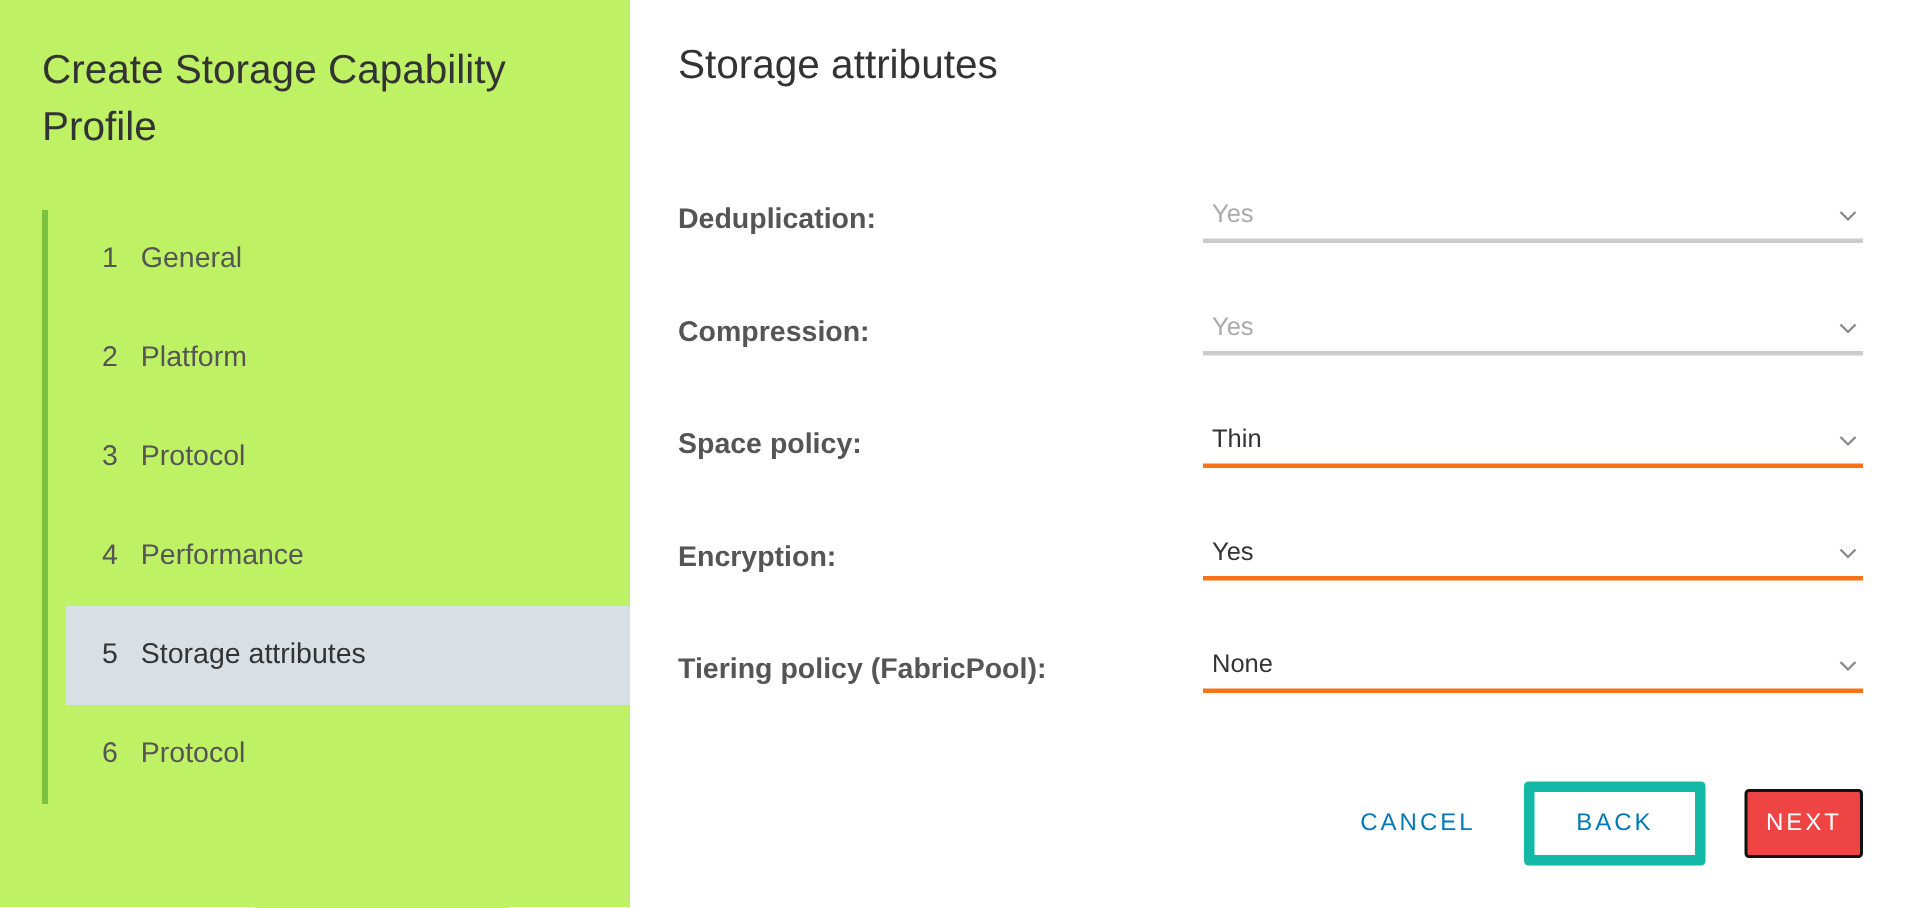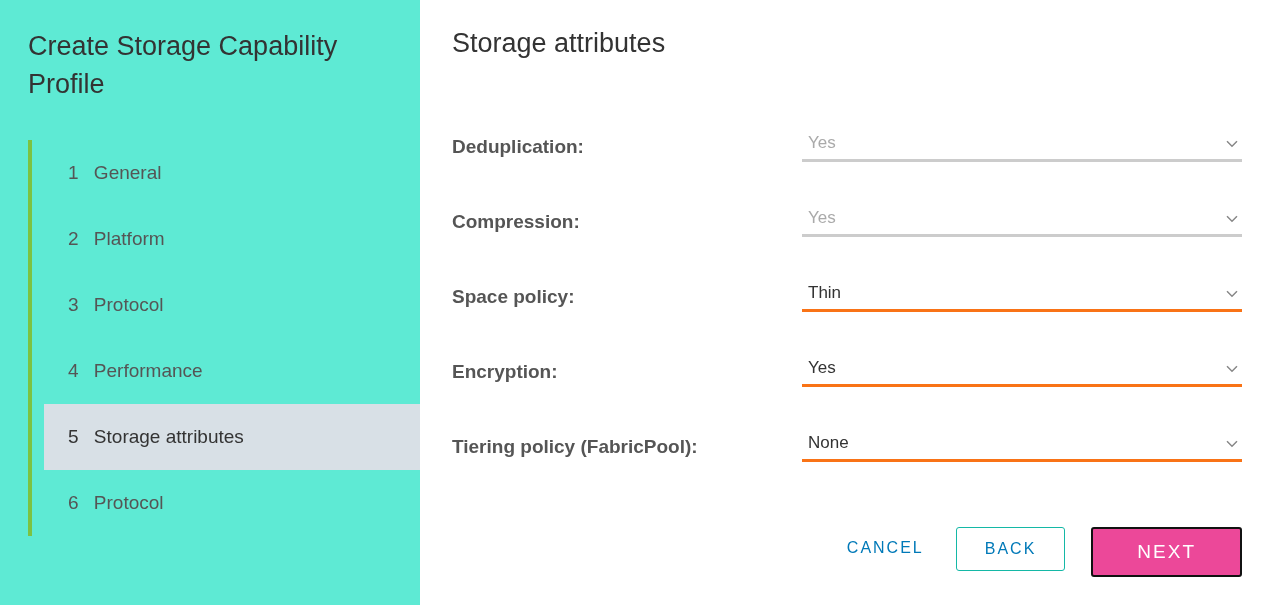--- a/index.html
+++ b/index.html
@@ -10,21 +10,21 @@
     }
     body {
       background: #fff;
       color: #3c3c3c;
       display: flex;
       width: 1280px;
       height: 605px;
     }
     .sidebar {
       width: 420px;
-      background: #5eead4;
+      background: #bef264;
       padding: 28px 0 28px 28px;
     }
     .wizard-title {
       font-size: 27px;
       font-weight: 300;
       color: #333;
       line-height: 1.4;
       margin-bottom: 36px;
       padding-right: 28px;
     }
@@ -101,52 +101,52 @@
       width: 12px;
       height: 12px;
     }
     .chevron svg {
       display: block;
     }
     .footer {
       display: flex;
       justify-content: flex-end;
       gap: 26px;
-      align-items: flex-start;
+      align-items: center;
       padding-top: 12px;
     }
     .btn-text {
       background: none;
       border: none;
       color: #0079b8;
       font-size: 16px;
       letter-spacing: 2px;
       font-weight: 500;
       cursor: pointer;
       padding: 12px 6px;
     }
     .btn-outline {
       background: #fff;
-      border: 1px solid #14b8a6;
+      border: 7px solid #14b8a6;
       color: #0079b8;
       font-size: 16px;
       letter-spacing: 2px;
       font-weight: 500;
       cursor: pointer;
       padding: 12px 28px;
       border-radius: 3px;
     }
     .btn-primary {
-      background: #ec4899;
+      background: #ef4444;
       color: #fff;
-      font-size: 19px;
+      font-size: 16px;
       letter-spacing: 2px;
       font-weight: 500;
       cursor: pointer;
-      padding: 12px 44px;
+      padding: 12px 12px;
       border-radius: 3px;
       border: 2px solid #111;
     }
   </style>
 </head>
 <body>
 
 <div class="sidebar">
   <div class="wizard-title">Create Storage Capability Profile</div>
   <div class="steps">

